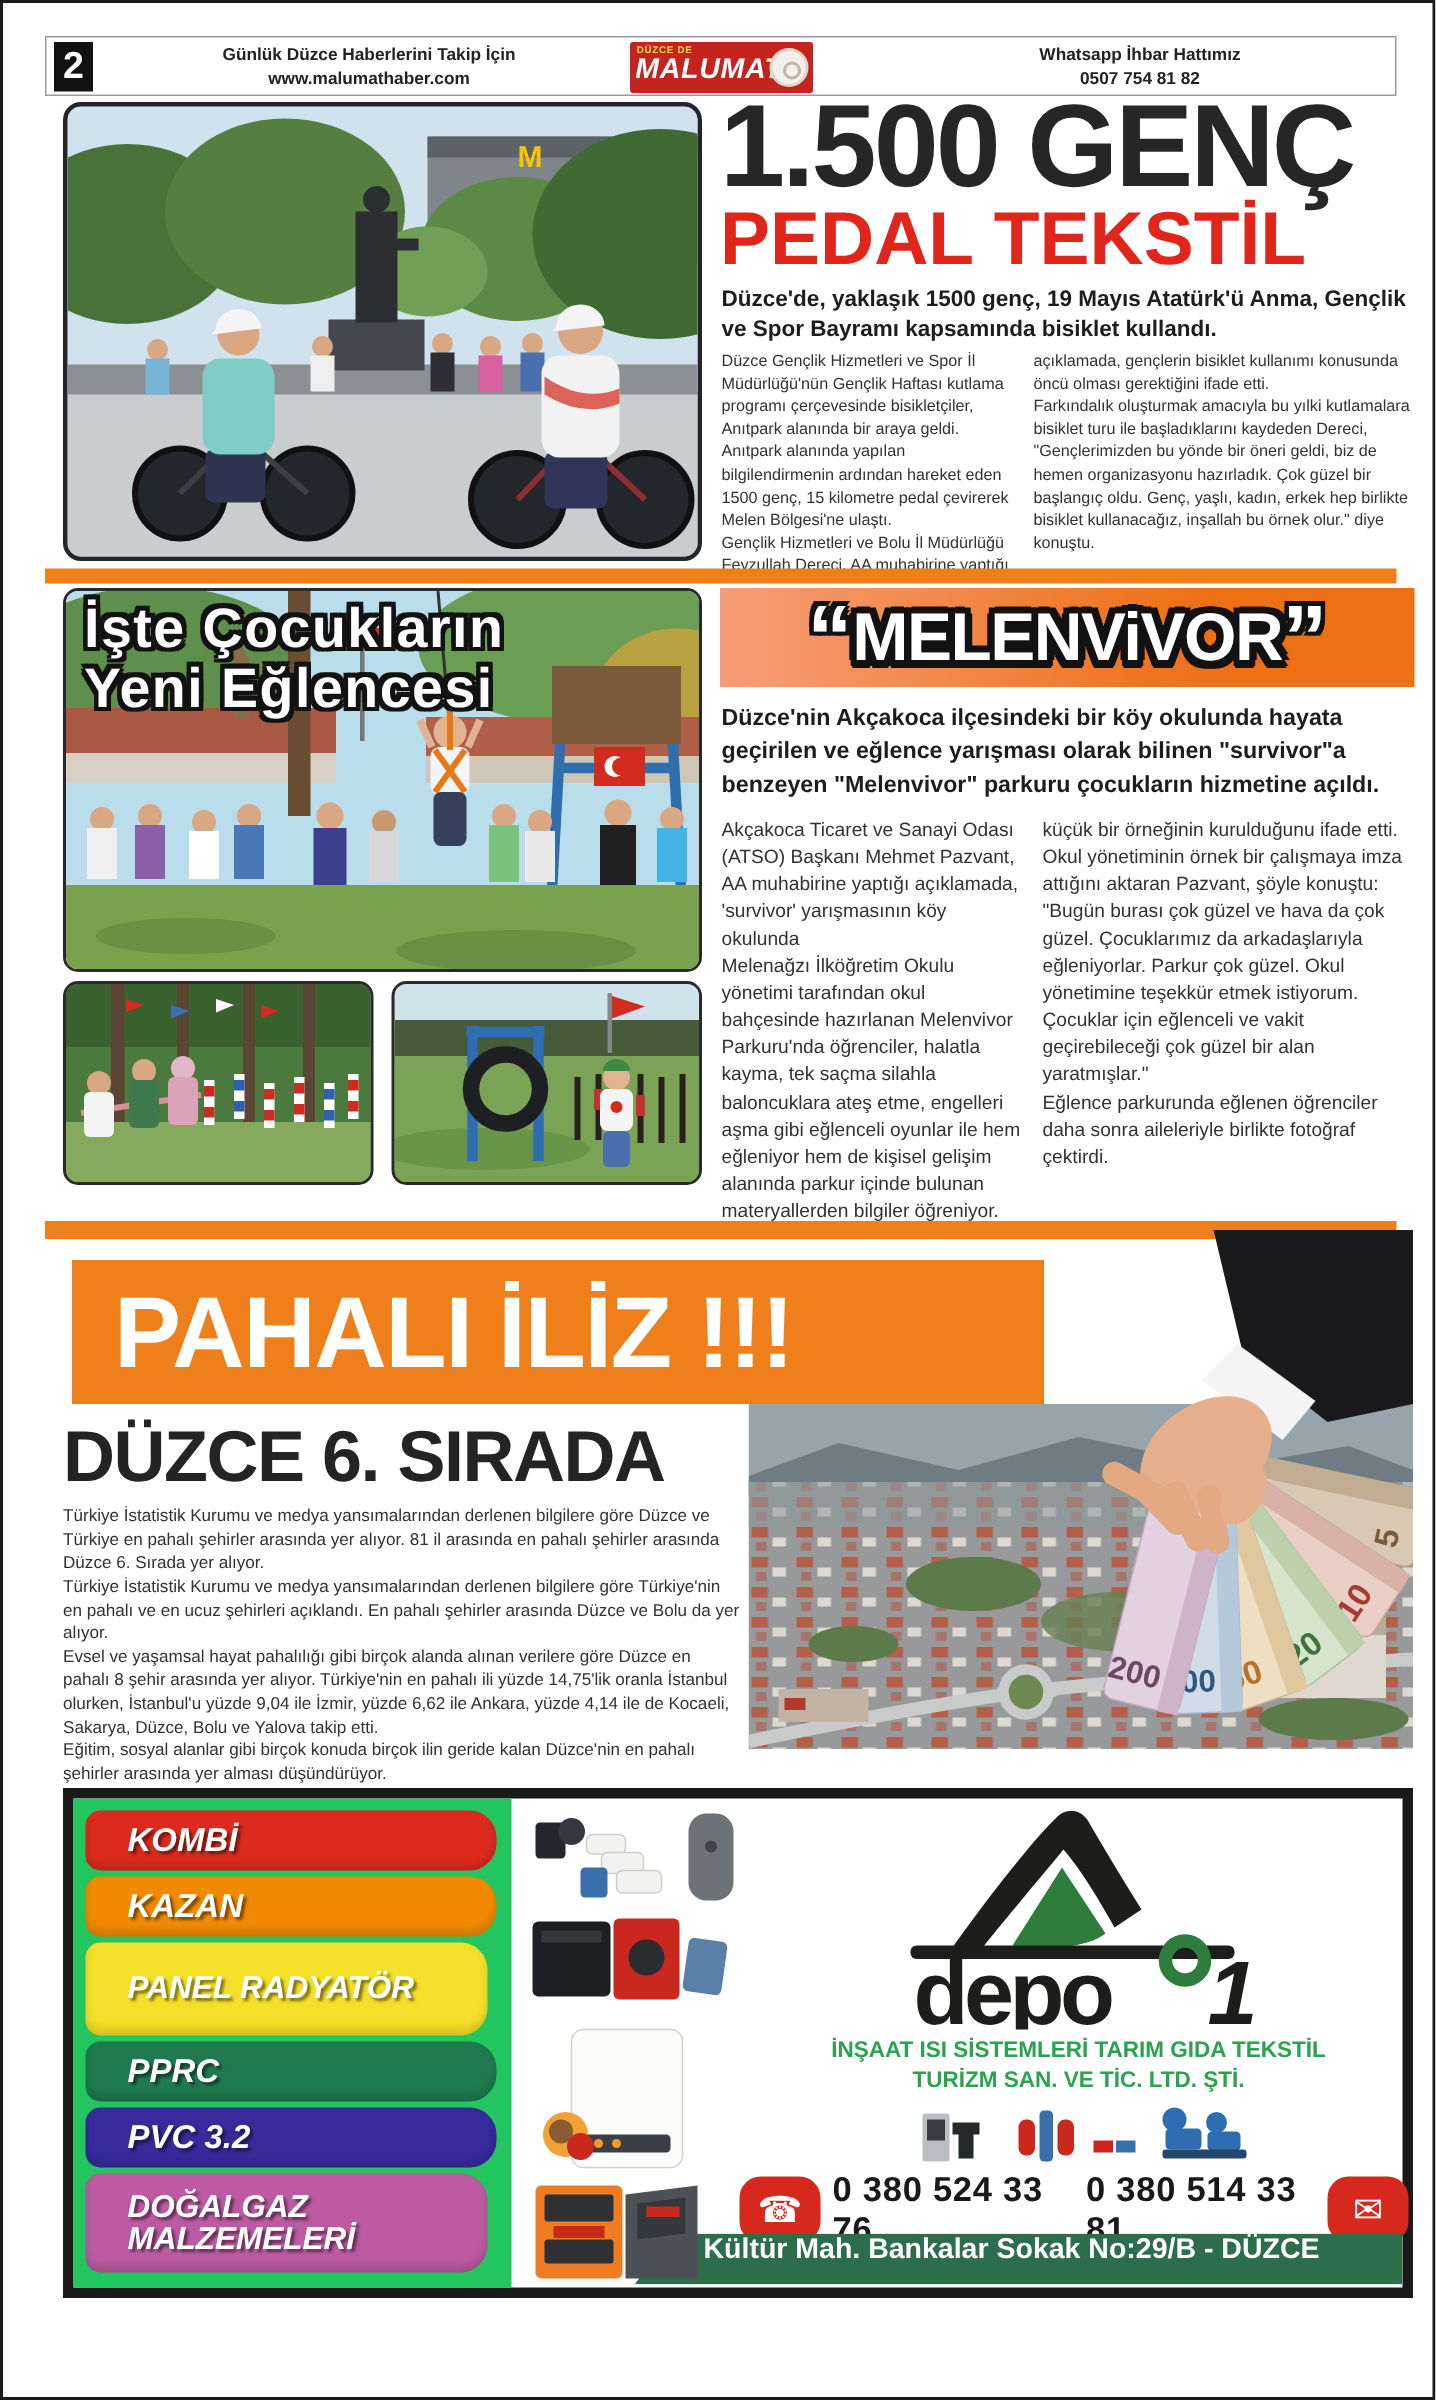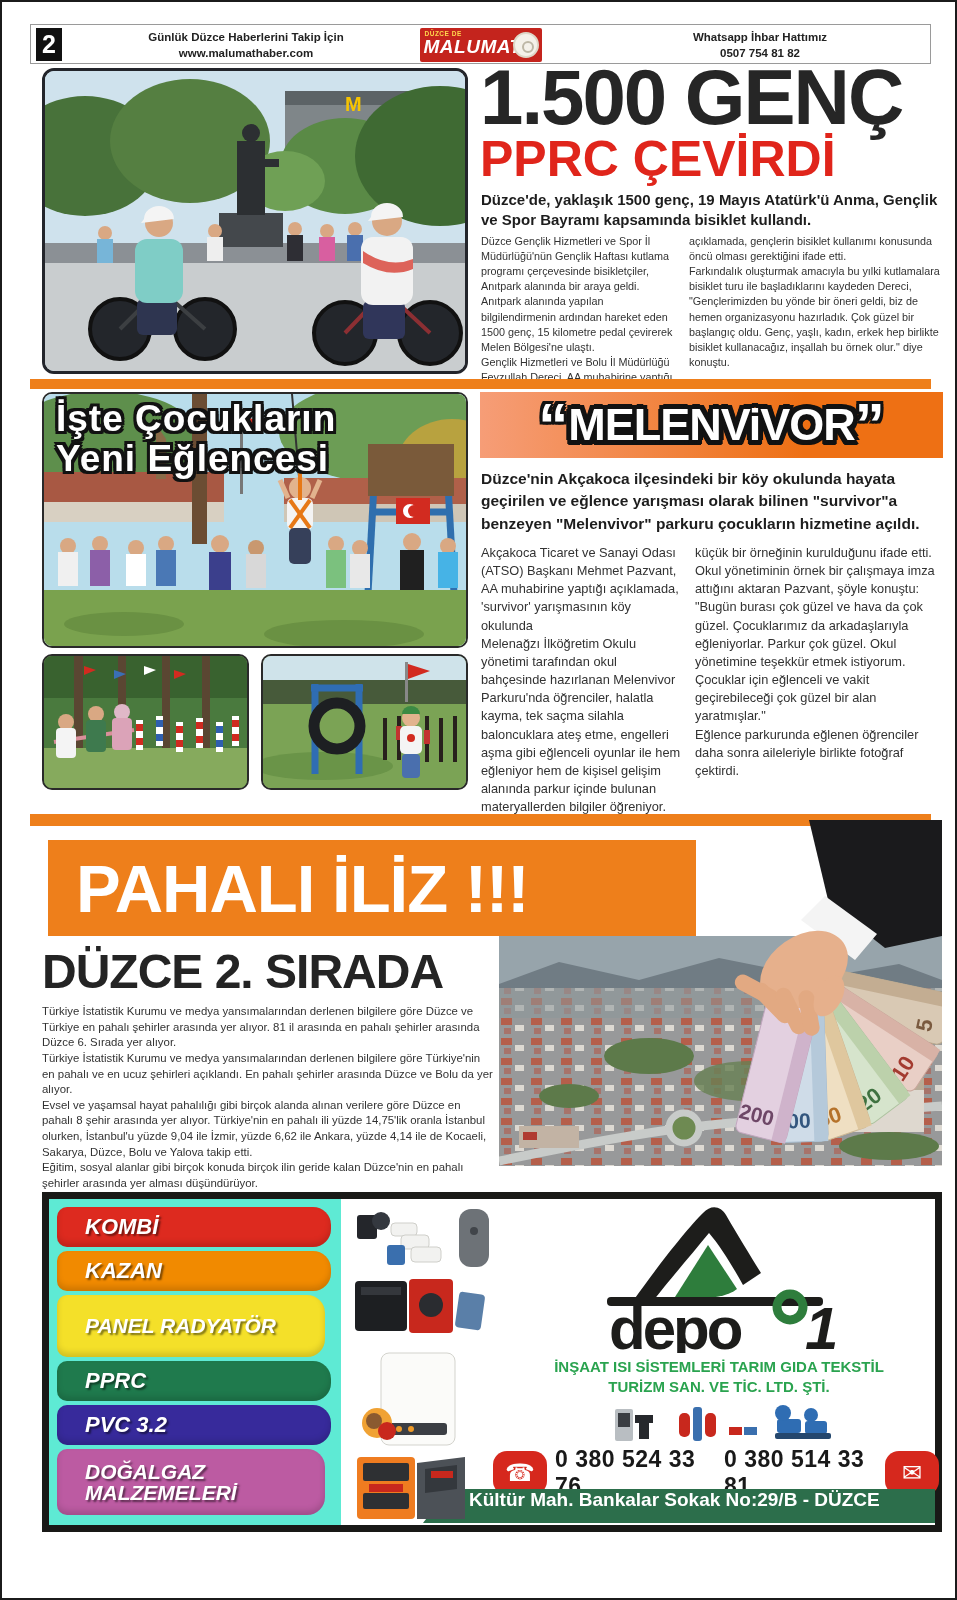--- a/index.html
+++ b/index.html
@@ -38,21 +38,21 @@
   #a2-orange .q{font-size:60px;font-weight:900;line-height:.5;}
   #a2-orange .hl{font-size:45px;font-weight:900;letter-spacing:-1px;}
   .kick{font-size:37px;font-weight:900;letter-spacing:1px;line-height:1;}
   .smallphoto{border:2px solid #2a2a2a;border-radius:10px;overflow:hidden;background:#9db77f;}
   
   #a3-banner{background:#ee7f1b;color:#fff;font-size:67px;font-weight:900;letter-spacing:-1px;
              display:flex;align-items:center;padding-left:28px;}
   #a3-h{font-size:48px;font-weight:900;color:#242424;letter-spacing:-1px;}
   
   #ad{left:40px;top:1190px;width:900px;height:340px;border:7px solid #191917;background:#fff;}
-  #ad-left{left:0;top:0;width:292px;height:326px;background:#5eead4;padding:8px 10px 8px 8px;
+  #ad-left{left:0;top:0;width:292px;height:326px;background:#22c55e;padding:8px 10px 8px 8px;
            display:flex;flex-direction:column;gap:4px;}
   .pill{border-radius:10px 18px 18px 10px;color:#fff;font-style:italic;font-weight:900;font-size:22px;
         display:flex;align-items:center;padding-left:28px;text-shadow:2px 2px 2px rgba(0,0,0,.5);line-height:1.02;
         box-shadow:inset 0 -4px 6px rgba(0,0,0,.15);}
   .pill.two{font-size:21px;}
   #p0{height:40px;background:#dd2a1f;}
   #p1{height:40px;background:#f18a00;}
   #p2{height:62px;background:#f4e029;}
   #p3{height:40px;background:#1f7a4d;}
   #p4{height:40px;background:#372a9b;}
@@ -135,21 +135,21 @@
       <rect x="318" y="230" width="42" height="38" rx="6" fill="#30365a"></rect>
       <rect x="316" y="166" width="52" height="68" rx="12" fill="#f2f2f2"></rect>
       <path d="M318,180 q26,18 50,8 l0,10 q-24,10 -50,-6 z" fill="#d94a3f" opacity=".85"></path>
       <circle cx="342" cy="150" r="15" fill="#d9a883"></circle>
       <path d="M326,146 a16,14 0 0 1 32,0 l-35,4 z" fill="#f4f4f4"></path>
       <rect x="398" y="180" width="28,5" height="60" rx="8" fill="#bfe0da"></rect>
     </svg>
   </div>
   <div class="abs" style="left:478px;top:60px;width:465px;">
     <div id="a1-h1">1.500 GENÇ</div>
-    <div id="a1-h2">PPRC ÇEVİRDİ</div>
+    <div id="a1-h2">PEDAL TEKSTİL</div>
   </div>
   <div class="abs intro" style="left:479px;top:188px;width:462px;font-size:15px;line-height:1.3;">Düzce'de, yaklaşık 1500 genç, 19 Mayıs Atatürk'ü Anma, Gençlik ve Spor Bayramı kapsamında bisiklet kullandı.</div>
   <div class="abs cols" style="left:479px;top:232px;width:462px;">
     <div class="bodytext" style="width:196px;font-size:10.8px;line-height:1.4;">
       <p>Düzce Gençlik Hizmetleri ve Spor İl Müdürlüğü'nün Gençlik Haftası kutlama programı çerçevesinde bisikletçiler, Anıtpark alanında bir araya geldi.</p>
       <p>Anıtpark alanında yapılan bilgilendirmenin ardından hareket eden 1500 genç, 15 kilometre pedal çevirerek Melen Bölgesi'ne ulaştı.</p>
       <p>Gençlik Hizmetleri ve Bolu İl Müdürlüğü Feyzullah Dereci, AA muhabirine yaptığı</p>
     </div>
     <div class="bodytext" style="width:254px;font-size:10.8px;line-height:1.4;">
       <p>açıklamada, gençlerin bisiklet kullanımı konusunda öncü olması gerektiğini ifade etti.</p>
@@ -400,21 +400,21 @@
         <ellipse cx="305" cy="150" rx="48" ry="34" fill="#e6b08c" transform="rotate(-35 305 150)"></ellipse>
         <rect x="250" y="146" width="16" height="48" rx="8" fill="#e2a982" transform="rotate(-62 258 170)"></rect>
         <rect x="266" y="158" width="16" height="50" rx="8" fill="#e2a982" transform="rotate(-44 274 183)"></rect>
         <rect x="284" y="166" width="16" height="50" rx="8" fill="#e2a982" transform="rotate(-26 292 191)"></rect>
         <rect x="302" y="170" width="16" height="46" rx="8" fill="#e2a982" transform="rotate(-10 310 193)"></rect>
         <ellipse cx="330" cy="176" rx="13" ry="22" fill="#e6b08c" transform="rotate(28 330 176)"></ellipse>
       </g>
     </svg>
   </div>
 
-  <div id="a3-h" class="abs" style="left:40px;top:942px;">DÜZCE 2. SIRADA</div>
+  <div id="a3-h" class="abs" style="left:40px;top:942px;">DÜZCE 6. SIRADA</div>
   <div class="abs bodytext" style="left:40px;top:1002px;width:452px;font-size:11.4px;line-height:1.37;">
     <p>Türkiye İstatistik Kurumu ve medya yansımalarından derlenen bilgilere göre Düzce ve Türkiye en pahalı şehirler arasında yer alıyor. 81 il arasında en pahalı şehirler arasında Düzce 6. Sırada yer alıyor.</p>
     <p>Türkiye İstatistik Kurumu ve medya yansımalarından derlenen bilgilere göre Türkiye'nin en pahalı ve en ucuz şehirleri açıklandı. En pahalı şehirler arasında Düzce ve Bolu da yer alıyor.</p>
     <p>Evsel ve yaşamsal hayat pahalılığı gibi birçok alanda alınan verilere göre Düzce en pahalı 8 şehir arasında yer alıyor. Türkiye'nin en pahalı ili yüzde 14,75'lik oranla İstanbul olurken, İstanbul'u yüzde 9,04 ile İzmir, yüzde 6,62 ile Ankara, yüzde 4,14 ile de Kocaeli, Sakarya, Düzce, Bolu ve Yalova takip etti.</p>
     <p>Eğitim, sosyal alanlar gibi birçok konuda birçok ilin geride kalan Düzce'nin en pahalı şehirler arasında yer alması düşündürüyor.</p>
   </div>
 
   <div id="ad" class="abs">
     <div id="ad-left" class="abs">
       <div id="p0" class="pill">KOMBİ</div>

